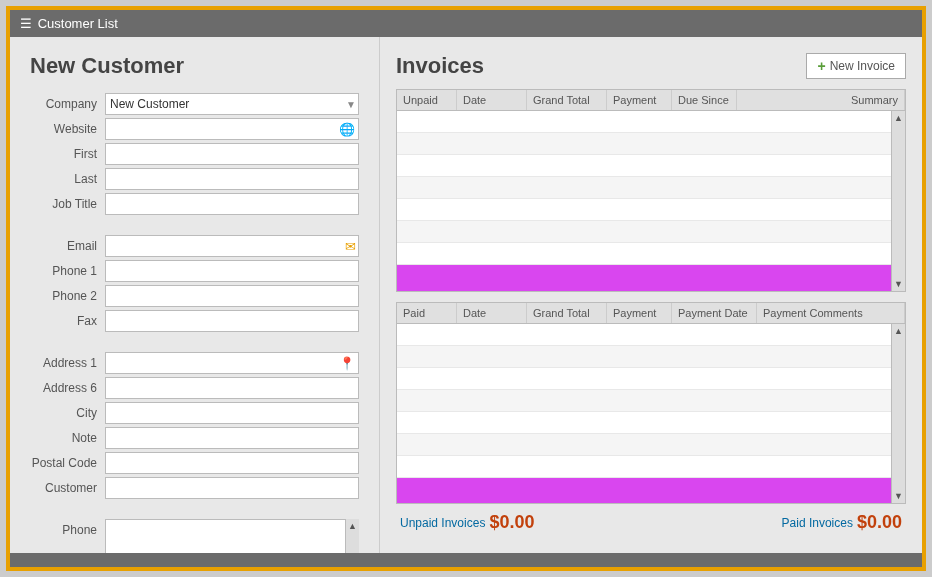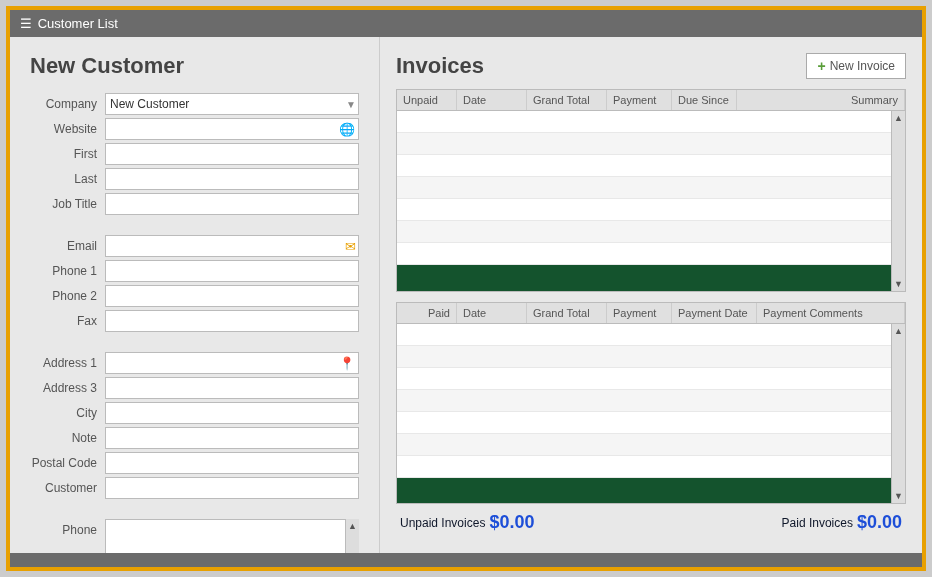--- a/index.html
+++ b/index.html
@@ -186,21 +186,21 @@
       overflow: hidden;
     }
     .invoice-section {
       flex: 1;
       display: flex;
       flex-direction: column;
       overflow: hidden;
     }
     .table-container {
       border: 1px solid #bbb;
-      background: #14532d;
+      background: #d946ef;
       flex: 1;
       overflow: hidden;
       display: flex;
       flex-direction: column;
     }
     .table-header {
       display: flex;
       background: #e0e0e0;
       border-bottom: 1px solid #bbb;
       flex-shrink: 0;
@@ -242,25 +242,25 @@
       flex: 1;
     }
     .footer-totals {
       display: flex;
       justify-content: space-between;
       align-items: center;
       padding: 8px 4px 4px 4px;
       flex-shrink: 0;
     }
     .total-label {
-      color: #0f172a;
+      color: #0369a1;
       font-size: 12px;
     }
     .total-amount {
-      color: #1d4ed8;
+      color: #c2410c;
       font-size: 18px;
       font-weight: bold;
       margin-left: 4px;
     }
     .total-group {
       display: flex;
       align-items: center;
     }
     .statusbar {
       background: #6b6b6b;
@@ -362,21 +362,21 @@
 
         <div class="form-row">
           <div class="form-label">Address 1</div>
           <div class="form-input-wrap">
             <input class="form-input" type="text" style="">
             <span class="input-icon green">📍</span>
           </div>
         </div>
 
         <div class="form-row">
-          <div class="form-label">Address 3</div>
+          <div class="form-label">Address 6</div>
           <div class="form-input-wrap">
             <input class="form-input" type="text" style="">
           </div>
         </div>
 
         <div class="form-row">
           <div class="form-label">City</div>
           <div class="form-input-wrap">
             <input class="form-input" type="text" style="">
           </div>
@@ -455,21 +455,21 @@
                 <span style="font-size:9px;color:#555;padding:2px;">▲</span>
                 <span style="font-size:9px;color:#555;padding:2px;margin-top:auto;">▼</span>
               </div>
             </div>
           </div>
         </div>
 
         <div class="invoice-section">
           <div class="table-container">
             <div class="table-header">
-              <div class="table-header-cell" style="width:60px;text-align:right;">Paid</div>
+              <div class="table-header-cell" style="width:60px;">Paid</div>
               <div class="table-header-cell" style="width:70px;">Date</div>
               <div class="table-header-cell" style="width:80px;">Grand Total</div>
               <div class="table-header-cell" style="width:65px;">Payment</div>
               <div class="table-header-cell" style="width:85px;">Payment Date</div>
               <div class="table-header-cell" style="flex:1;">Payment Comments</div>
             </div>
             <div class="table-body-inner">
               <div class="table-rows-area">
                 <div class="table-row-stripe"></div>
                 <div class="table-row-stripe"></div>

